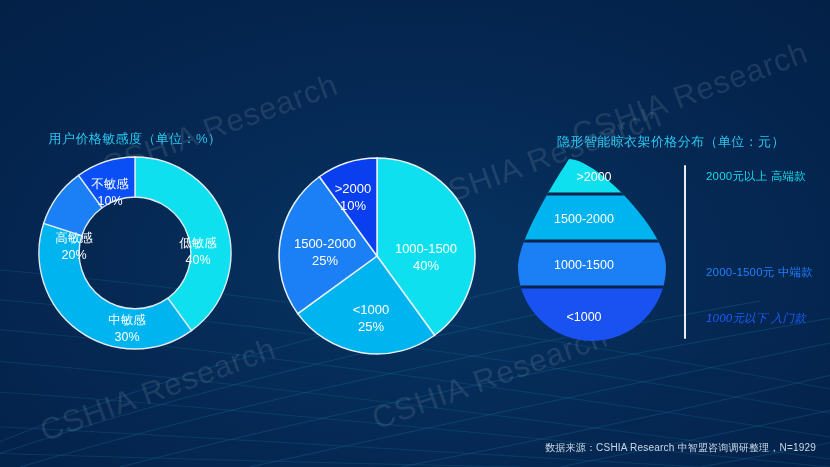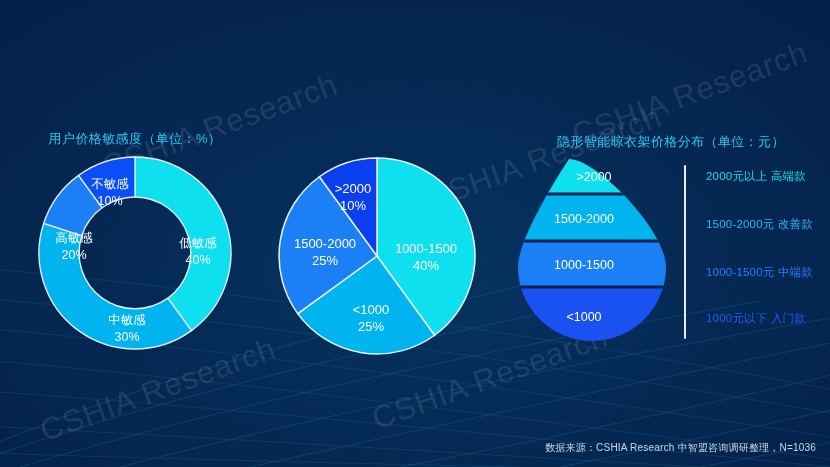--- a/index.html
+++ b/index.html
@@ -100,21 +100,21 @@
   .legend-item {
     position: absolute;
     left: 22px;
     white-space: nowrap;
     font-size: 11.5px;
     letter-spacing: .2px;
   }
   .legend-item.i0 { top: 8px;   color: #13dcea; }
   .legend-item.i1 { top: 56px;  color: #2ab4f5; }
   .legend-item.i2 { top: 104px; color: #1f7fff; }
-  .legend-item.i3 { top: 150px; color: #1a5cff; }
+  .legend-item.i3 { top: 150px; color: #1a5cff; font-style: italic; }
 
   
   .footer {
     position: absolute;
     right: 14px;
     bottom: 12px;
     color: #c9d6e4;
     font-size: 10px;
     letter-spacing: .2px;
   }
@@ -247,21 +247,20 @@
           <text x="72" y="74">1500-2000</text>
           <text x="72" y="120">1000-1500</text>
           <text x="72" y="172">&lt;1000</text>
         </g>
       </svg>
     </div>
 
     <div class="drop-legend">
       <div class="legend-line"></div>
       <div class="legend-item i0">2000元以上 高端款</div>
-      <div class="legend-item i1">1500-2000元 改善款</div>
-      <div class="legend-item i2">1000-1500元 中端款</div>
+      <div class="legend-item i2">2000-1500元 中端款</div>
       <div class="legend-item i3">1000元以下 入门款</div>
     </div>
   </div>
 
-  <div class="footer">数据来源：CSHIA Research 中智盟咨询调研整理，N=1036</div>
+  <div class="footer">数据来源：CSHIA Research 中智盟咨询调研整理，N=1929</div>
 
 </div>
 
 </body></html>

